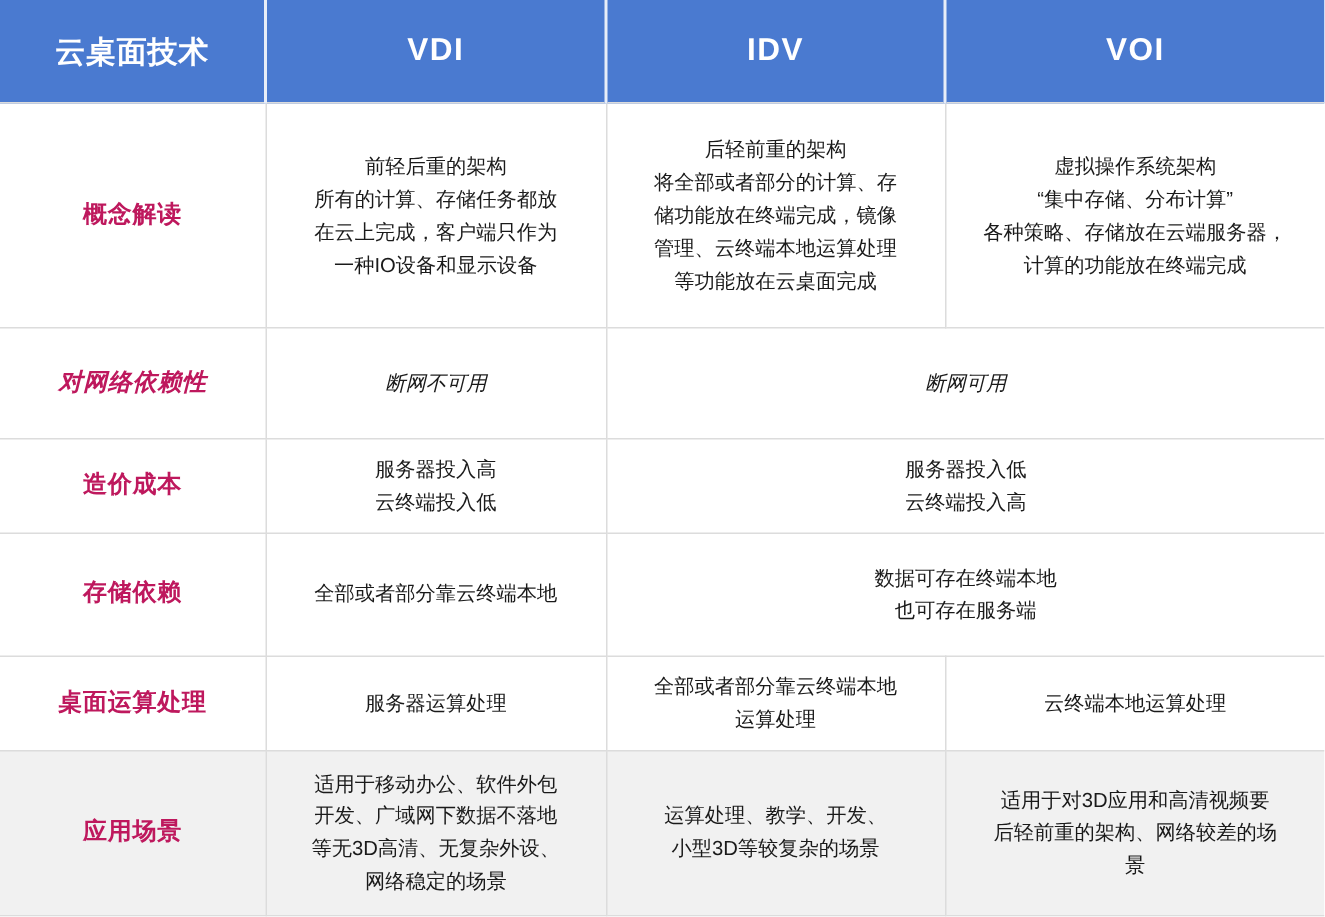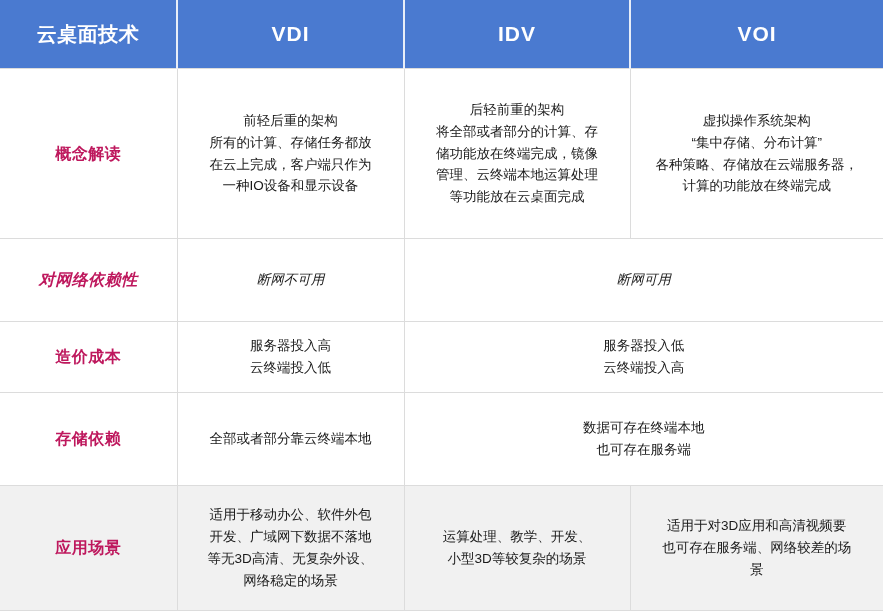--- a/index.html
+++ b/index.html
@@ -131,32 +131,45 @@
       <tr style="height: 75px;">
         <td class="rowlabel">存储依赖</td>
         <td>
           <span class="cell-text">全部或者部分靠云终端本地</span>
         </td>
         <td colspan="2">
           <span class="cell-text">数据可存在终端本地
 也可存在服务端</span>
         </td>
       </tr>
+      <tr style="height: 57px;">
+        <td class="rowlabel">桌面运算处理</td>
+        <td>
+          <span class="cell-text">服务器运算处理</span>
+        </td>
+        <td>
+          <span class="cell-text">全部或者部分靠云终端本地
+运算处理</span>
+        </td>
+        <td>
+          <span class="cell-text">云终端本地运算处理</span>
+        </td>
+      </tr>
       <tr class="shaded" style="height: 96px;">
         <td class="rowlabel">应用场景</td>
         <td>
           <span class="cell-text">适用于移动办公、软件外包
 开发、广域网下数据不落地
 等无3D高清、无复杂外设、
 网络稳定的场景</span>
         </td>
         <td>
           <span class="cell-text">运算处理、教学、开发、
 小型3D等较复杂的场景</span>
         </td>
         <td>
           <span class="cell-text">适用于对3D应用和高清视频要
-也可存在服务端、网络较差的场
+后轻前重的架构、网络较差的场
 景</span>
         </td>
       </tr>
     </tbody>
 </table>
 
 </body></html>

